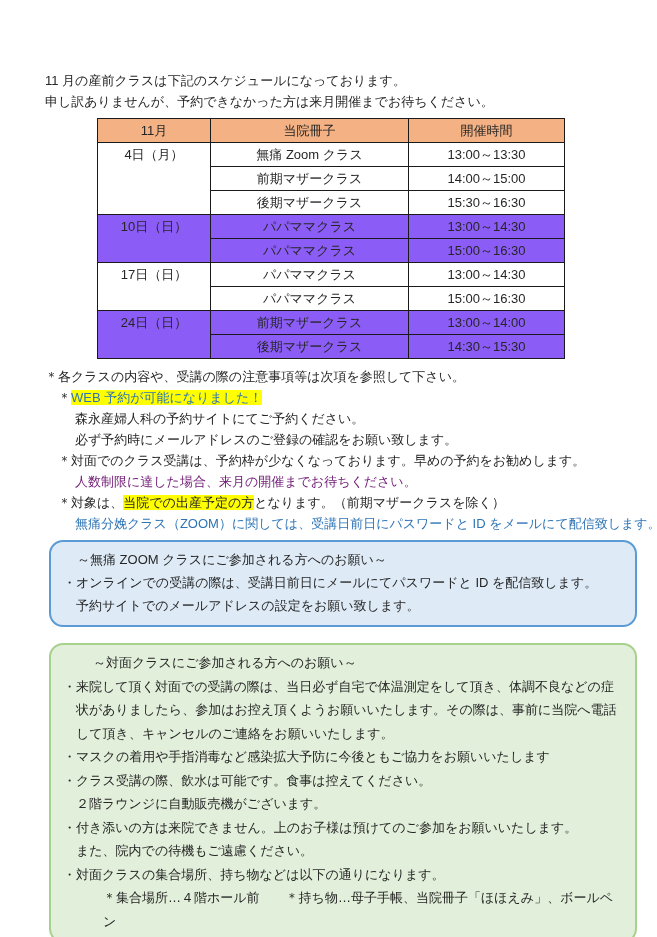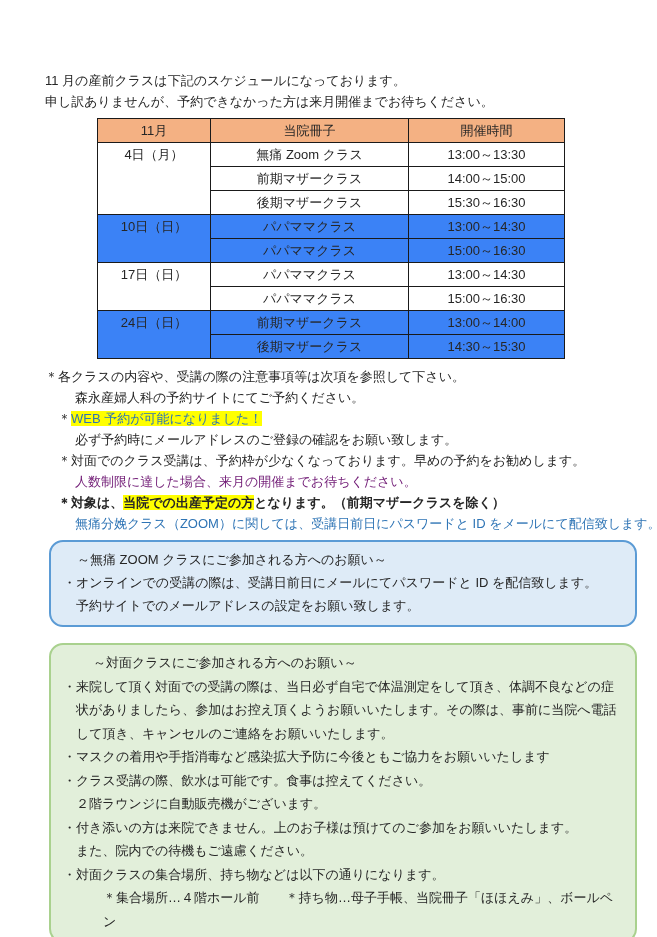--- a/index.html
+++ b/index.html
@@ -18,32 +18,32 @@
   table.schedule {
     border-collapse:collapse; margin:6px 2px 7px 52px;
     table-layout:fixed; width:467px;
   }
   table.schedule th, table.schedule td {
     border:1px solid #1a1a1a; text-align:center;
     height:23px; padding:1px 2px; font-size:13px; font-weight:normal;
   }
   table.schedule th { background:#F4B183; }
   td.datecell { vertical-align:top; padding-top:3px; }
-  .shaded { background:#3b82f6; }
+  .shaded { background:#8b5cf6; }
   .col-date { width:113px; } .col-class { width:198px; } .col-time { width:156px; }
 
   
   .notes { margin-top:4px; }
   .note { white-space:nowrap; }
   .ind1 { margin-left:13px; }
   .ind2 { margin-left:30px; }
   .hl { background:#FFFF00; }
   .blue { color:#2E74B5; }
   .orange { color:#701a75; }
-  .bold { font-weight:bold; }
+  .bold { font-weight:normal; }
 
   
   .infobox {
     width:588px; border-radius:14px; padding:6px 14px 8px 12px;
     margin-left:4px; line-height:23px;
   }
   .box-blue { border:2px solid #5B9BD5; background:#DEEBF7; margin-top:6px; }
   .box-green { border:2px solid #A9D18E; background:#E2EFDA; margin-top:16px; line-height:23.5px; }
   .box-title-blue { margin-left:14px; }
   .box-title-green { margin-left:30px; }
@@ -114,22 +114,22 @@
         </tr>
         <tr>
           <td class="shaded">後期マザークラス</td>
           <td class="shaded">14:30～15:30</td>
         </tr>
       </tbody>
     </table>
 
     <div class="notes">
       <div class="note">＊各クラスの内容や、受講の際の注意事項等は次項を参照して下さい。</div>
+      <div class="note ind1"><span>＊</span><span class="hl blue">WEB 予約が可能になりました！</span></div>
       <div class="note ind2">森永産婦人科の予約サイトにてご予約ください。</div>
-      <div class="note ind1"><span>＊</span><span class="hl blue">WEB 予約が可能になりました！</span></div>
       <div class="note ind2">必ず予約時にメールアドレスのご登録の確認をお願い致します。</div>
       <div class="note ind1">＊対面でのクラス受講は、予約枠が少なくなっております。早めの予約をお勧めします。</div>
       <div class="note ind2 orange">人数制限に達した場合、来月の開催までお待ちください。</div>
       <div class="note ind1 bold"><span>＊対象は、</span><span class="hl">当院での出産予定の方</span><span>となります。（前期マザークラスを除く）</span></div>
       <div class="note ind2 blue">無痛分娩クラス（ZOOM）に関しては、受講日前日にパスワードと ID をメールにて配信致します。</div>
     </div>
 
     <div class="infobox box-blue">
       <div class="box-title-blue">～無痛 ZOOM クラスにご参加される方へのお願い～</div>
       <div class="hang">・オンラインでの受講の際は、受講日前日にメールにてパスワードと ID を配信致します。</div>

